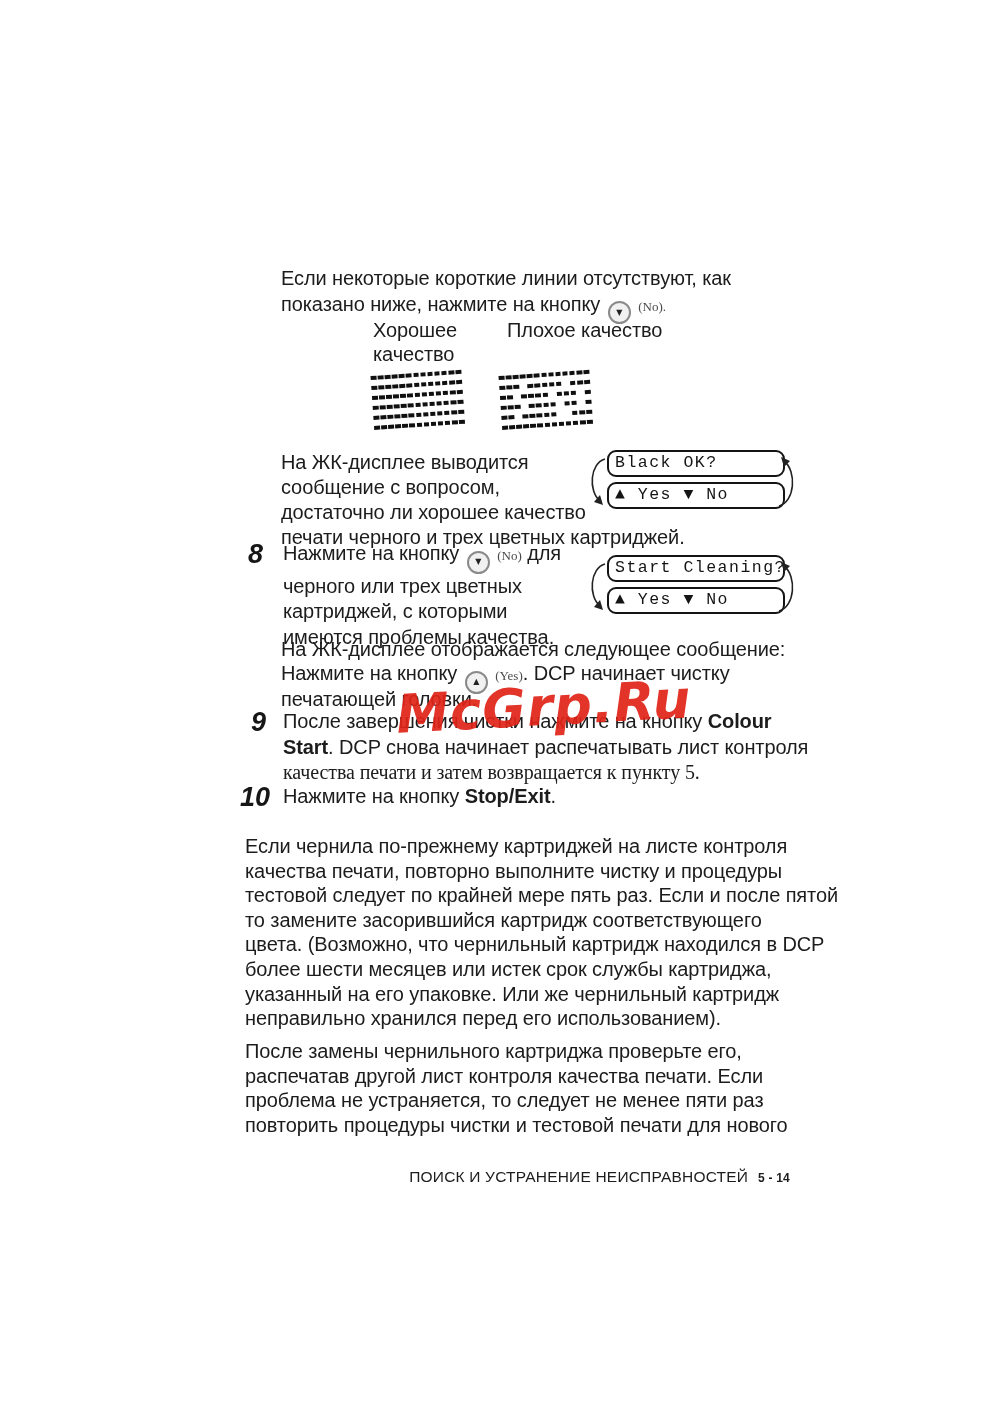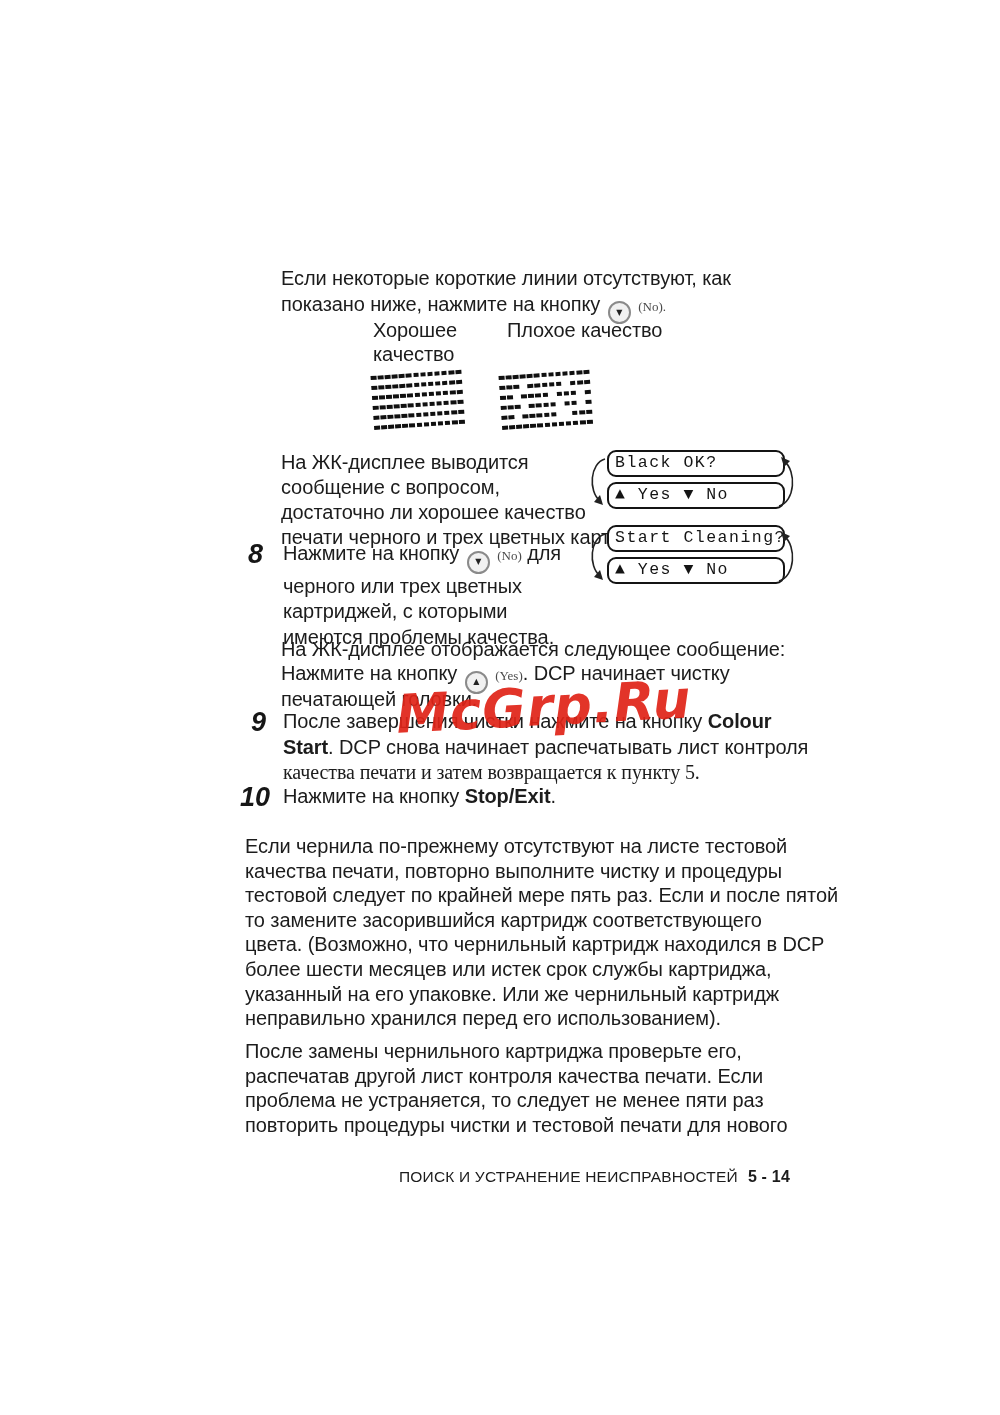--- a/index.html
+++ b/index.html
@@ -38,21 +38,21 @@
   .lcd-box.top{top:2px;}
   .lcd-box.bottom{top:34px;}
   .lcd svg{position:absolute;top:0;}
   
   .watermark{
     font-family:"DejaVu Sans",sans-serif;font-style:italic;font-weight:bold;
     font-size:53px;color:#e02317;transform:rotate(-3deg);letter-spacing:1px;
     opacity:0.92;z-index:6;white-space:nowrap;
   }
   .footer{font-size:15.5px;color:#1c1c1c;width:545px;text-align:right;letter-spacing:0.2px;}
-  .footer .pg{font-weight:bold;font-size:16px;margin-left:10px;}
+  .footer .pg{font-weight:bold;font-size:12px;margin-left:10px;}
   .bline{white-space:nowrap;}
 </style>
 </head>
 <body>
 
 <div class="page">
 
   <div class="abs txt" style="left:281px;top:266px;">
     <div>Если некоторые короткие линии отсутствуют, как</div>
     <div>
@@ -115,21 +115,21 @@
           <span class="tri">▼</span>
         </span>
       <span class="mono">(No)</span>
       <span>для</span>
     </div>
     <div>черного или трех цветных</div>
     <div>картриджей, с которыми</div>
     <div>имеются проблемы качества.</div>
   </div>
 
-  <div class="abs lcd" style="left:585px;top:523px;">
+  <div class="abs lcd" style="left:585px;top:553px;">
     <svg width="22" height="70" style="left:0;">
       <path d="M20,11 C5,15 3,43 15,53" fill="none" stroke="#222" stroke-width="1.6"></path>
       <polygon points="18,57 9,54 15,47" fill="#222"></polygon>
     </svg>
     <div class="lcd-box top">Start Cleaning?</div>
     <div class="lcd-box bottom">▲ Yes ▼ No</div>
     <svg width="24" height="70" style="left:191px;">
       <path d="M3,58 C19,54 21,23 8,13" fill="none" stroke="#222" stroke-width="1.6"></path>
       <polygon points="5,9 14,13 8,19" fill="#222"></polygon>
     </svg>
@@ -157,21 +157,21 @@
     </div>
     <div style="white-space:nowrap;font-family:Liberation Serif, serif;">качества печати и затем возвращается к пункту 5.</div>
   </div>
 
   <div class="abs stepnum" style="left:240px;top:782px;">10</div>
   <div class="abs txt" style="left:283px;top:784px;white-space:nowrap;">
     <span>Нажмите на кнопку </span><span class="b">Stop/Exit</span><span>.</span>
   </div>
 
   <div class="abs txt" style="left:245px;top:834px;line-height:24.6px;">
-      <div class="bline">Если чернила по-прежнему отсутствуют на листе тестовой</div>
+      <div class="bline">Если чернила по-прежнему картриджей на листе контроля</div>
       <div class="bline">качества печати, повторно выполните чистку и процедуры</div>
       <div class="bline">тестовой следует по крайней мере пять раз. Если и после пятой</div>
       <div class="bline">то замените засорившийся картридж соответствующего</div>
       <div class="bline">цвета. (Возможно, что чернильный картридж находился в DCP</div>
       <div class="bline">более шести месяцев или истек срок службы картриджа,</div>
       <div class="bline">указанный на его упаковке. Или же чернильный картридж</div>
       <div class="bline">неправильно хранился перед его использованием).</div>
     </div>
   <div class="abs txt" style="left:245px;top:1039px;line-height:24.6px;">
       <div class="bline">После замены чернильного картриджа проверьте его,</div>

